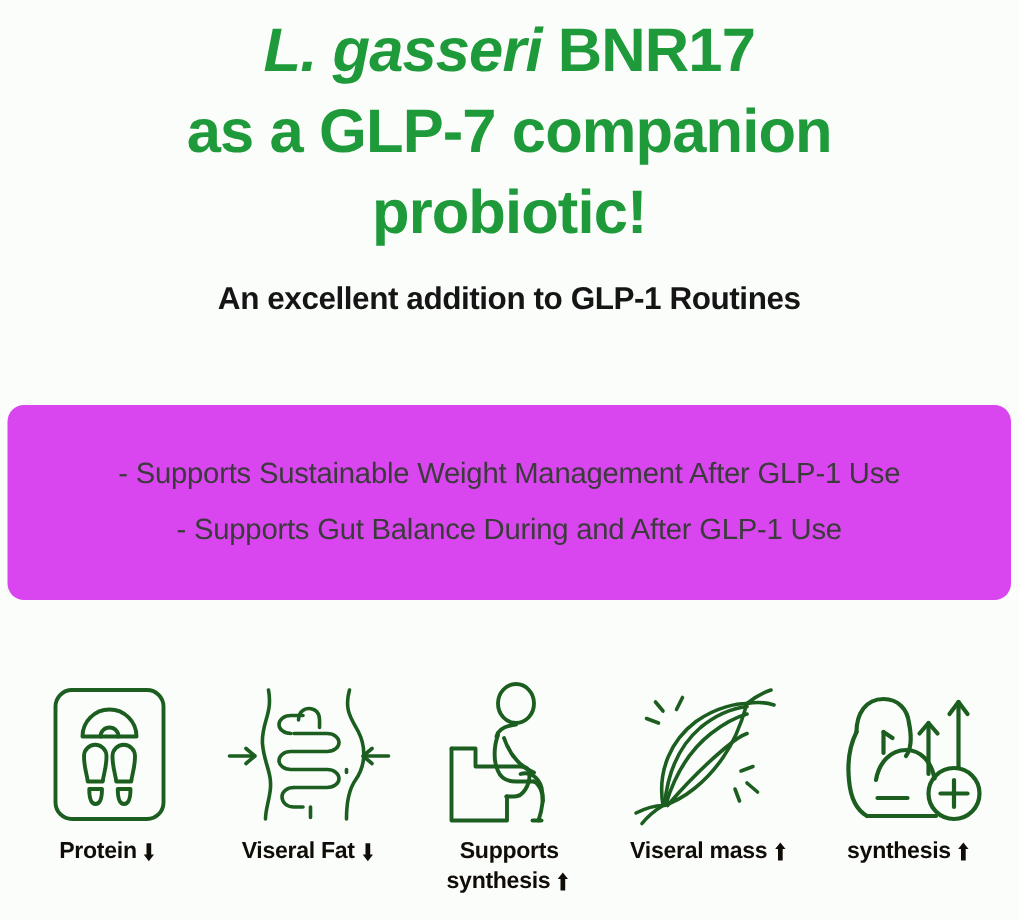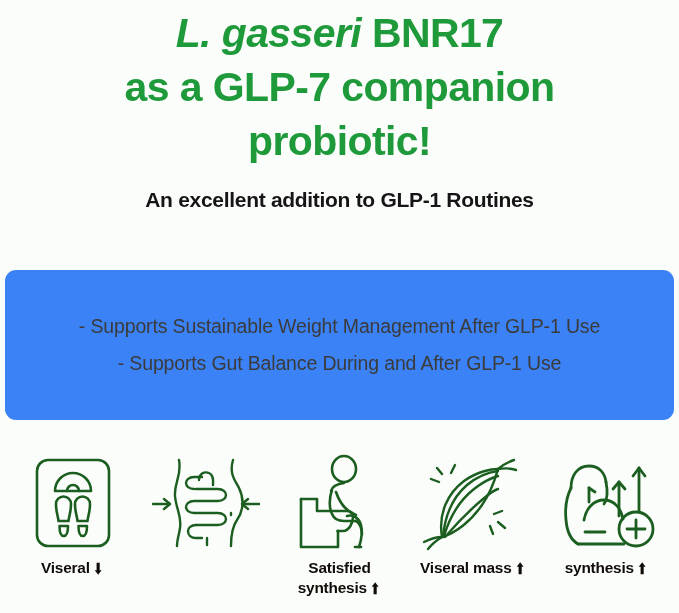--- a/index.html
+++ b/index.html
@@ -42,22 +42,22 @@
     font-size: 21px;
     letter-spacing: -0.3px;
   }
 
   
   .benefits {
     position: absolute;
     left: 5px;
     top: 270px;
     width: 669px;
-    height: 150px;
-    background: #3b82f6;
+    height: 130px;
+    background: #d946ef;
     border-radius: 11px;
     box-sizing: border-box;
     display: flex;
     flex-direction: column;
     align-items: center;
     justify-content: center;
     text-align: center;
   }
   .benefit-line {
     color: #3b3b3b;
@@ -133,21 +133,21 @@
       <svg width="96" height="98" viewBox="0 0 96 98" fill="none" stroke="#1b5e20" stroke-width="2.6" stroke-linecap="round" stroke-linejoin="round">
         <rect x="12" y="6" width="72" height="86" rx="11" ry="11"></rect>
         <path d="M30 37 a18 18 0 0 1 36 0 z" fill="none"></path>
         <path d="M42 37 a6 6 0 0 1 12 0"></path>
         <path d="M31 50 a7.5 7.5 0 0 1 15 0 c0 8 -2 12 -2.5 17 h-10 c-0.5 -5 -2.5 -9 -2.5 -17 z"></path>
         <path d="M34.5 72 h8.5 c0 7 -1.5 10 -4.3 10 c-2.8 0 -4.2 -3 -4.2 -10 z"></path>
         <path d="M50 50 a7.5 7.5 0 0 1 15 0 c0 8 -2 12 -2.5 17 h-10 c-0.5 -5 -2.5 -9 -2.5 -17 z"></path>
         <path d="M53.5 72 h8.5 c0 7 -1.5 10 -4.3 10 c-2.8 0 -4.2 -3 -4.2 -10 z"></path>
       </svg>
     </div>
-    <div class="icon-caption"><span>Viseral</span><span class="arrow">⬇</span></div>
+    <div class="icon-caption"><span>Protein</span><span class="arrow">⬇</span></div>
   </div>
 
   <div class="icon-cell">
     <div class="icon-art">
       <svg width="118" height="98" viewBox="0 0 118 98" fill="none" stroke="#1b5e20" stroke-width="2.4" stroke-linecap="round" stroke-linejoin="round">
 
         <path d="M6 50 h16"></path>
           <path d="M17 45 l6 5 l-6 5"></path>
 
         <path d="M112 50 h-16"></path>
@@ -159,20 +159,21 @@
 
         <path d="M84 59 v2"></path>
 
         <path d="M52 26 c0 -6 5 -9 10 -7 c5 2 4 8 4 12"></path>
         <path d="M49 35 h22 c5 0 8 3 8 6 c0 3 -3 6 -8 6 h-24 c-5 0 -8 3 -8 6 c0 3 3 6 8 6 h24 c5 0 8 3 8 6 c0 3 -3 6 -8 6 h-22"></path>
         <path d="M47 35 c-5 0 -8 -3 -8 -6 c0 -3 3 -6 8 -6 h8"></path>
         <path d="M49 71 c-5 0 -8 3 -8 6 c0 4 3 7 8 7 h6"></path>
         <path d="M60 84 v7"></path>
       </svg>
     </div>
+    <div class="icon-caption cap-wide"><span>Viseral Fat</span><span class="arrow">⬇</span></div>
   </div>
 
   <div class="icon-cell">
     <div class="icon-art">
       <svg width="96" height="98" viewBox="0 0 96 98" fill="none" stroke="#1b5e20" stroke-width="2.6" stroke-linecap="round" stroke-linejoin="round">
 
         <ellipse cx="52" cy="15" rx="12" ry="13"></ellipse>
 
         <path d="M40 36 c-3 8 -3 18 0 24 c2 5 7 7 12 7 h12"></path>
         <path d="M52 29 c-8 1 -12 4 -13 8"></path>
@@ -182,21 +183,21 @@
         <path d="M55 62 c6 -2 12 2 14 9 c2 8 0 16 -2 22"></path>
         <path d="M64 67 c4 2 6 8 6 13"></path>
 
         <path d="M69 93 h-6"></path>
 
         <path d="M9 45 h16 v12 h30 c4 0 6 2 6 6 c0 6 -4 14 -10 14 h-5"></path>
         <path d="M9 45 v48 h37 v-16"></path>
         <path d="M46 77 h-0.5"></path>
       </svg>
     </div>
-    <div class="icon-caption"><div>Satisfied</div><span>synthesis</span><span class="arrow">⬆</span></div>
+    <div class="icon-caption"><div>Supports</div><span>synthesis</span><span class="arrow">⬆</span></div>
   </div>
 
   <div class="icon-cell">
     <div class="icon-art">
       <svg width="110" height="98" viewBox="0 0 110 98" fill="none" stroke="#1b5e20" stroke-width="2.4" stroke-linecap="round" stroke-linejoin="round">
 
         <path d="M24 83 c-4 -24 6 -44 22 -56 c14 -10 28 -12 34 -12 c-2 7 -6 22 -16 36 c-11 16 -26 28 -40 32 z"></path>
 
         <path d="M26 82 c6 -20 16 -36 30 -47 c9 -7 17 -11 24 -13"></path>
         <path d="M27 83 c12 -14 26 -28 38 -38 c7 -6 12 -9 15 -10"></path>

